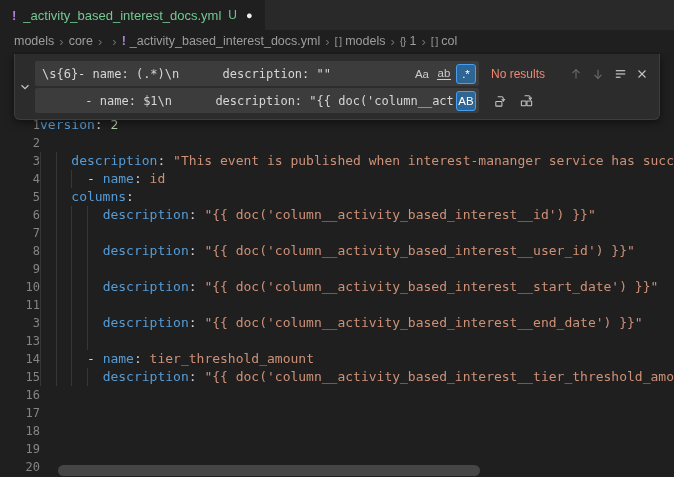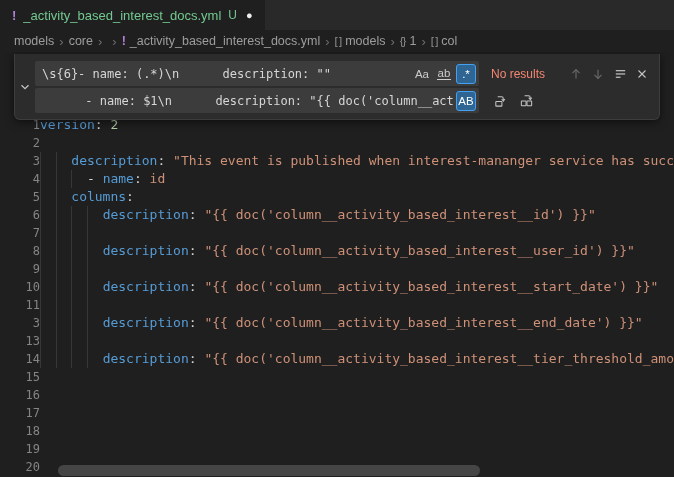--- a/index.html
+++ b/index.html
@@ -138,20 +138,21 @@
         <div class="code-line"><span class="guide" style="left: 0ch;"></span><span class="guide" style="left: 2ch;"></span><span class="guide" style="left: 4ch;"></span><span class="tk-plain">      - </span><span class="tk-key">name</span><span class="tk-plain">: </span><span class="tk-str">id</span></div>
         <div class="code-line"><span class="guide" style="left: 0ch;"></span><span class="guide" style="left: 2ch;"></span><span class="tk-plain">    </span><span class="tk-key">columns</span><span class="tk-plain">:</span></div>
         <div class="code-line"><span class="guide" style="left: 0ch;"></span><span class="guide" style="left: 2ch;"></span><span class="guide" style="left: 4ch;"></span><span class="guide" style="left: 6ch;"></span><span class="tk-plain">        </span><span class="tk-key">description</span><span class="tk-plain">: </span><span class="tk-str">"{{ doc('column__activity_based_interest__id') }}"</span></div>
         <div class="code-line"><span class="guide" style="left: 0ch;"></span><span class="guide" style="left: 2ch;"></span><span class="guide" style="left: 4ch;"></span><span class="guide" style="left: 6ch;"></span></div>
         <div class="code-line"><span class="guide" style="left: 0ch;"></span><span class="guide" style="left: 2ch;"></span><span class="guide" style="left: 4ch;"></span><span class="guide" style="left: 6ch;"></span><span class="tk-plain">        </span><span class="tk-key">description</span><span class="tk-plain">: </span><span class="tk-str">"{{ doc('column__activity_based_interest__user_id') }}"</span></div>
         <div class="code-line"><span class="guide" style="left: 0ch;"></span><span class="guide" style="left: 2ch;"></span><span class="guide" style="left: 4ch;"></span><span class="guide" style="left: 6ch;"></span></div>
         <div class="code-line"><span class="guide" style="left: 0ch;"></span><span class="guide" style="left: 2ch;"></span><span class="guide" style="left: 4ch;"></span><span class="guide" style="left: 6ch;"></span><span class="tk-plain">        </span><span class="tk-key">description</span><span class="tk-plain">: </span><span class="tk-str">"{{ doc('column__activity_based_interest__start_date') }}"</span></div>
         <div class="code-line"><span class="guide" style="left: 0ch;"></span><span class="guide" style="left: 2ch;"></span><span class="guide" style="left: 4ch;"></span><span class="guide" style="left: 6ch;"></span></div>
         <div class="code-line"><span class="guide" style="left: 0ch;"></span><span class="guide" style="left: 2ch;"></span><span class="guide" style="left: 4ch;"></span><span class="guide" style="left: 6ch;"></span><span class="tk-plain">        </span><span class="tk-key">description</span><span class="tk-plain">: </span><span class="tk-str">"{{ doc('column__activity_based_interest__end_date') }}"</span></div>
         <div class="code-line"><span class="guide" style="left: 0ch;"></span><span class="guide" style="left: 2ch;"></span><span class="guide" style="left: 4ch;"></span><span class="guide" style="left: 6ch;"></span></div>
+        <div class="code-line"><span class="guide" style="left: 0ch;"></span><span class="guide" style="left: 2ch;"></span><span class="guide" style="left: 4ch;"></span><span class="tk-plain">      - </span><span class="tk-key">name</span><span class="tk-plain">: </span><span class="tk-str">tier_threshold_amount</span></div>
         <div class="code-line"><span class="guide" style="left: 0ch;"></span><span class="guide" style="left: 2ch;"></span><span class="guide" style="left: 4ch;"></span><span class="guide" style="left: 6ch;"></span><span class="tk-plain">        </span><span class="tk-key">description</span><span class="tk-plain">: </span><span class="tk-str">"{{ doc('column__activity_based_interest__tier_threshold_amount') }}"</span></div>
       </div>
     <div class="hscroll"></div>
 
     <div class="findw">
       <div class="toggle">
         <svg width="14" height="14" viewBox="0 0 16 16" fill="none" stroke="currentColor" stroke-width="1.4">
           <polyline points="4,6 8,10 12,6"></polyline>
         </svg>
       </div>

